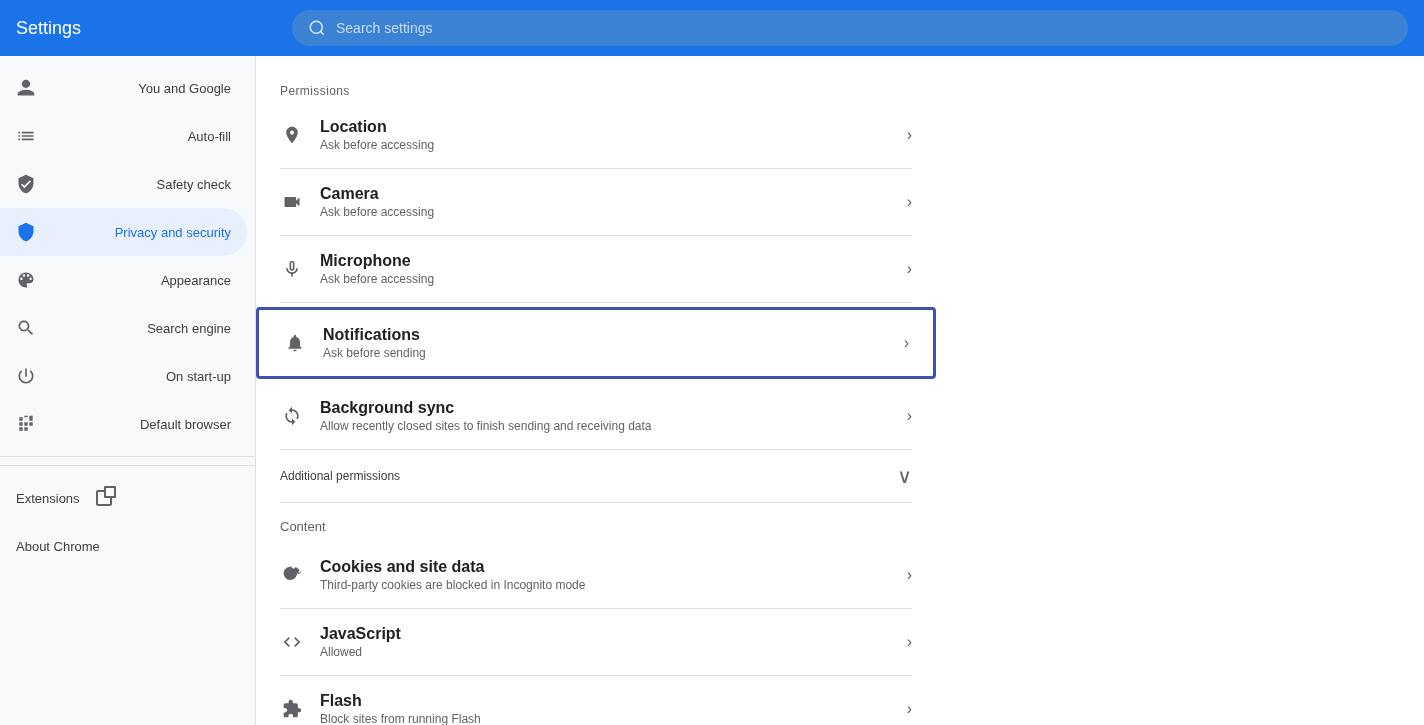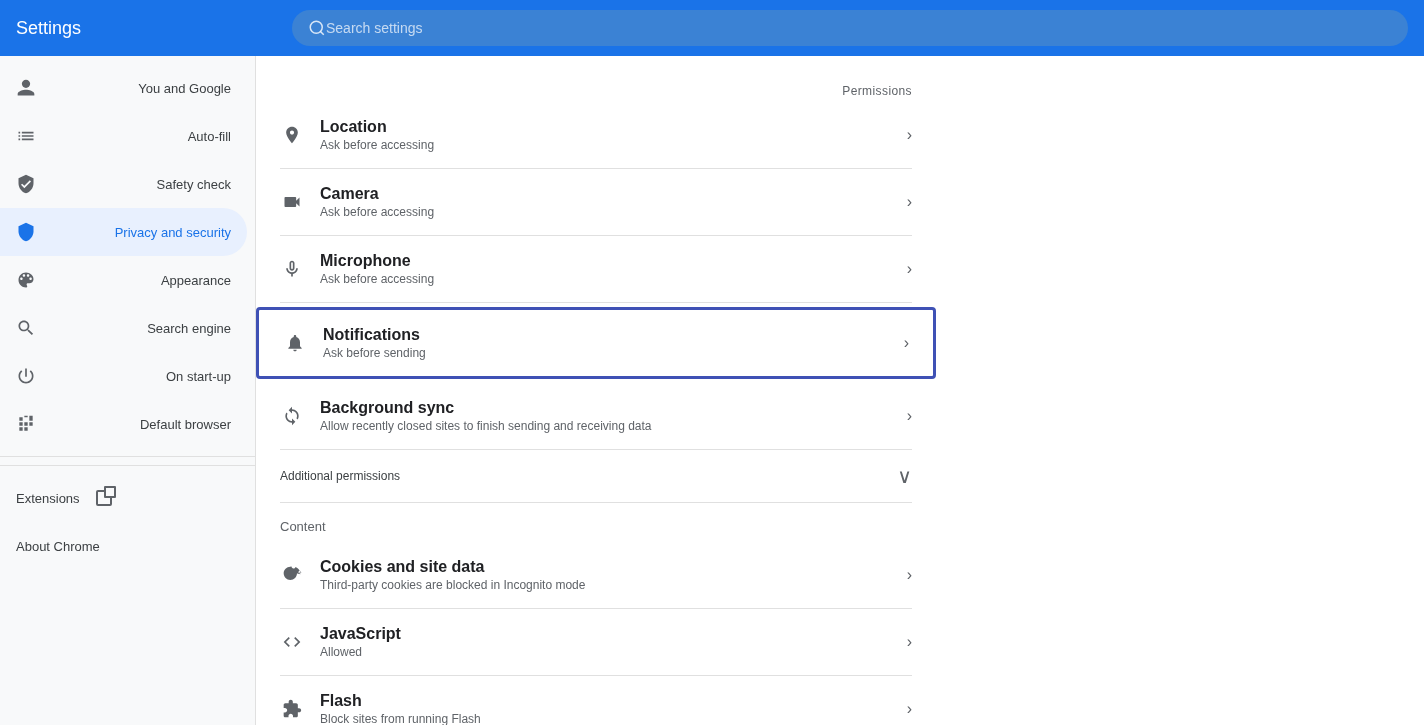--- a/index.html
+++ b/index.html
@@ -24,21 +24,21 @@
     }
     .search-bar {
       flex: 1;
       background: #3b82d4;
       border: none;
       border-radius: 24px;
       height: 36px;
       display: flex;
       align-items: center;
       padding: 13px 16px;
-      gap: 0;
+      gap: 10px;
     }
     .search-bar input {
       background: transparent;
       border: none;
       outline: none;
       color: rgba(255,255,255,0.9);
       font-size: 14px;
       flex: 1;
     }
     .search-bar input::placeholder { color: rgba(255,255,255,0.7); }
@@ -137,21 +137,20 @@
       padding: 16px 24px;
     }
 
     .section-label {
       font-size: 12px;
       font-weight: 500;
       color: #5f6368;
       padding: 12px 0 4px 0;
       letter-spacing: 0.4px;
       text-transform: none;
-      text-align: right;
     }
 
     .permission-item {
       display: flex;
       align-items: center;
       padding: 16px 0;
       border-bottom: 1px solid #e0e0e0;
       cursor: pointer;
       gap: 16px;
       position: relative;

